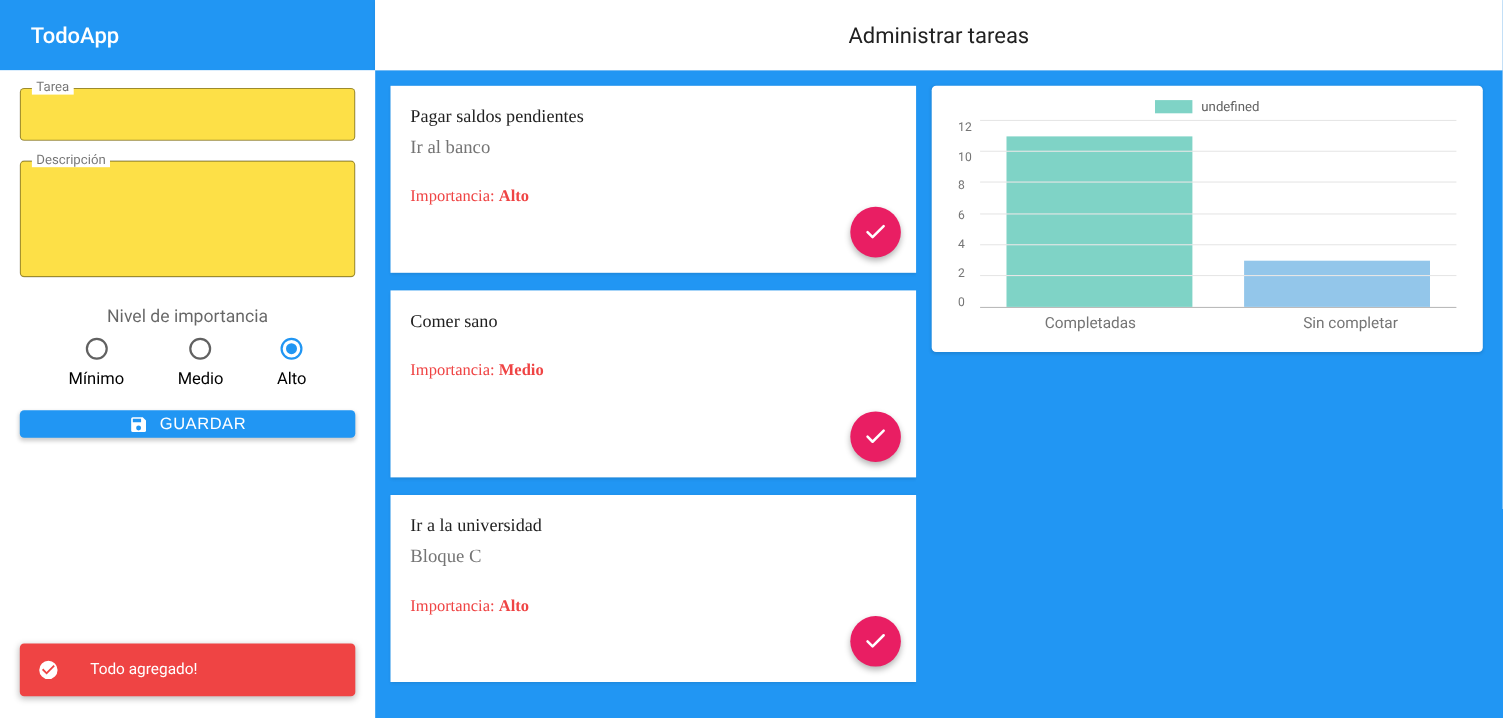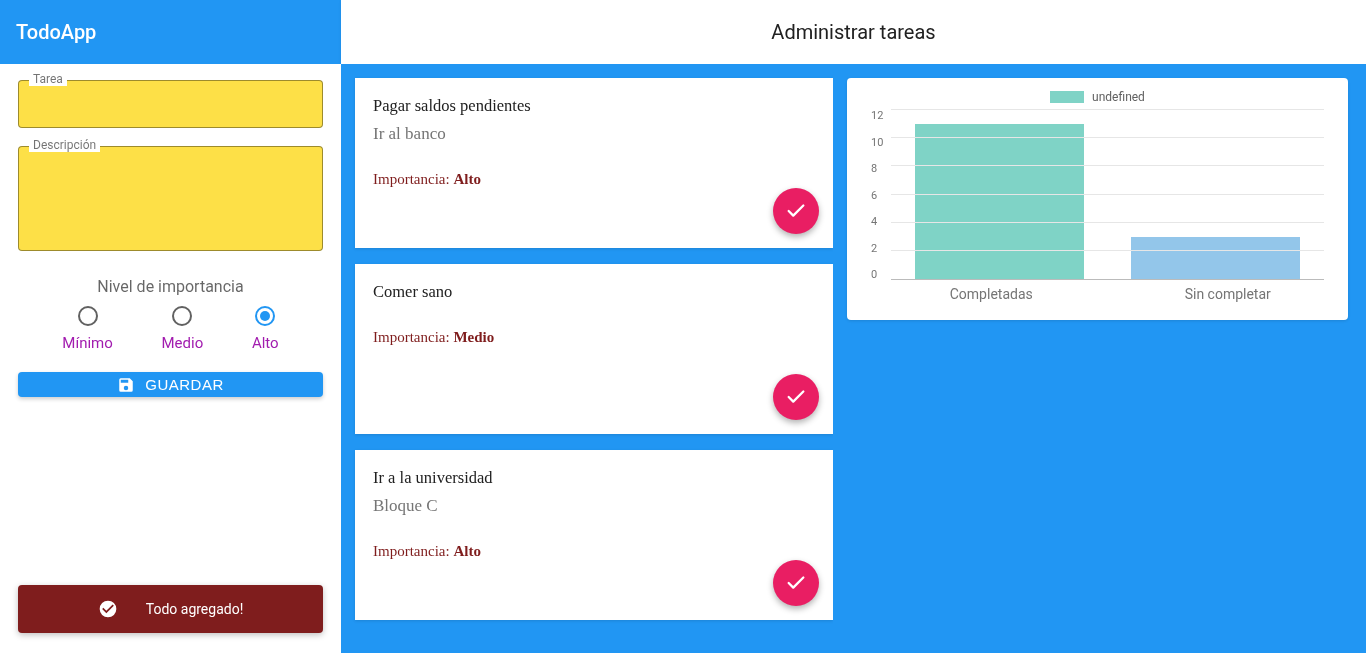--- a/index.html
+++ b/index.html
@@ -3,21 +3,21 @@
 <meta charset="utf-8">
 <style>
   * { box-sizing: border-box; margin: 0; padding: 0; }
   html, body { height: 100%; font-family: "Roboto", "Helvetica Neue", Arial, sans-serif; font-size: 14px; color: #212121; }
   body { display: flex; flex-direction: column; width: 1366px; height: 653px; overflow: hidden; }
 
   
   .topbar { display: flex; height: 64px; width: 100%; }
   .topbar-left {
     width: 341px; flex: 0 0 341px; background: #2196f3; color: #fff;
-    display: flex; align-items: center; padding-left: 16px; font-size: 20px; font-weight: 500;
+    display: flex; align-items: center; padding-left: 28px; font-size: 20px; font-weight: 500;
   }
   .topbar-right {
     flex: 1; background: #fff; display: flex; align-items: center; justify-content: center;
     font-size: 20px; font-weight: 400; color: #212121; box-shadow: 0 1px 3px rgba(0,0,0,.08);
   }
 
   
   .main { flex: 1; display: flex; min-height: 0; }
   .sidebar {
     width: 341px; flex: 0 0 341px; background: #fff; padding: 16px 18px 20px 18px;
@@ -45,56 +45,55 @@
   .imp-title { text-align: center; color: rgba(0,0,0,.6); font-size: 16px; margin-top: 8px; margin-bottom: 10px; }
   .radio-row { display: flex; justify-content: space-around; padding: 0 20px; margin-bottom: 20px; }
   .radio-item { display: flex; flex-direction: column; align-items: center; gap: 8px; cursor: pointer; }
   .radio-circle {
     width: 20px; height: 20px; border: 2px solid #616161; border-radius: 50%; position: relative;
   }
   .radio-item.selected .radio-circle { border-color: #2196f3; }
   .radio-item.selected .radio-circle::after {
     content: ""; position: absolute; inset: 3px; background: #2196f3; border-radius: 50%;
   }
-  .radio-label { font-size: 15px; color: #a21caf; }
+  .radio-label { font-size: 15px; color: #000000; }
 
   .save-btn {
     display: flex; align-items: center; justify-content: center; gap: 10px;
     background: #2196f3; color: #fff; font-weight: 500; font-size: 15px; letter-spacing: .5px;
     border: none; border-radius: 4px; height: 25px; width: 100%; cursor: pointer;
     box-shadow: 0 2px 4px rgba(0,0,0,.2);
   }
   .save-icon { width: 18px; height: 18px; }
 
   .snackbar {
     position: absolute; left: 18px; right: 18px; bottom: 20px;
-    background: #7f1d1d; color: #fff; border-radius: 4px;
+    background: #ef4444; color: #fff; border-radius: 4px;
     display: flex; align-items: center; gap: 28px; padding: 14px 16px;
     box-shadow: 0 2px 6px rgba(0,0,0,.25);
     font-size: 14px;
-    justify-content: center;
   }
 
   
   .tasks-col {
     width: 492px; flex: 0 0 492px; padding: 14px 0 14px 14px;
     overflow-y: scroll;
   }
   
   .tasks-col::-webkit-scrollbar { width: 17px; }
   .tasks-col::-webkit-scrollbar-track { background: #f1f1f1; }
   .tasks-col::-webkit-scrollbar-thumb { background: #c1c1c1; }
 
   .task-card {
     background: #fff; border-radius: 0; padding: 18px 18px 30px 18px; margin-bottom: 16px;
     box-shadow: 0 1px 3px rgba(0,0,0,.12); position: relative; min-height: 170px; font-family: Liberation Serif, serif;
   }
   .task-title { font-size: 16.5px; margin-bottom: 8px; }
   .task-sub { font-size: 17px; color: #757575; margin-bottom: 4px; }
-  .task-imp { font-size: 15px; color: #7f1d1d; margin-top: 27px; }
+  .task-imp { font-size: 15px; color: #ef4444; margin-top: 27px; }
   .task-imp b { font-weight: 700; }
   .task-fab {
     position: absolute; right: 14px; bottom: 14px;
     width: 46px; height: 46px; border-radius: 50%; background: #e91e63;
     display: flex; align-items: center; justify-content: center; color: #fff;
     box-shadow: 0 3px 6px rgba(0,0,0,.3); cursor: pointer;
   }
 
   .chart-col { flex: 1; padding: 14px 18px 0 14px; }
   .chart-card {

